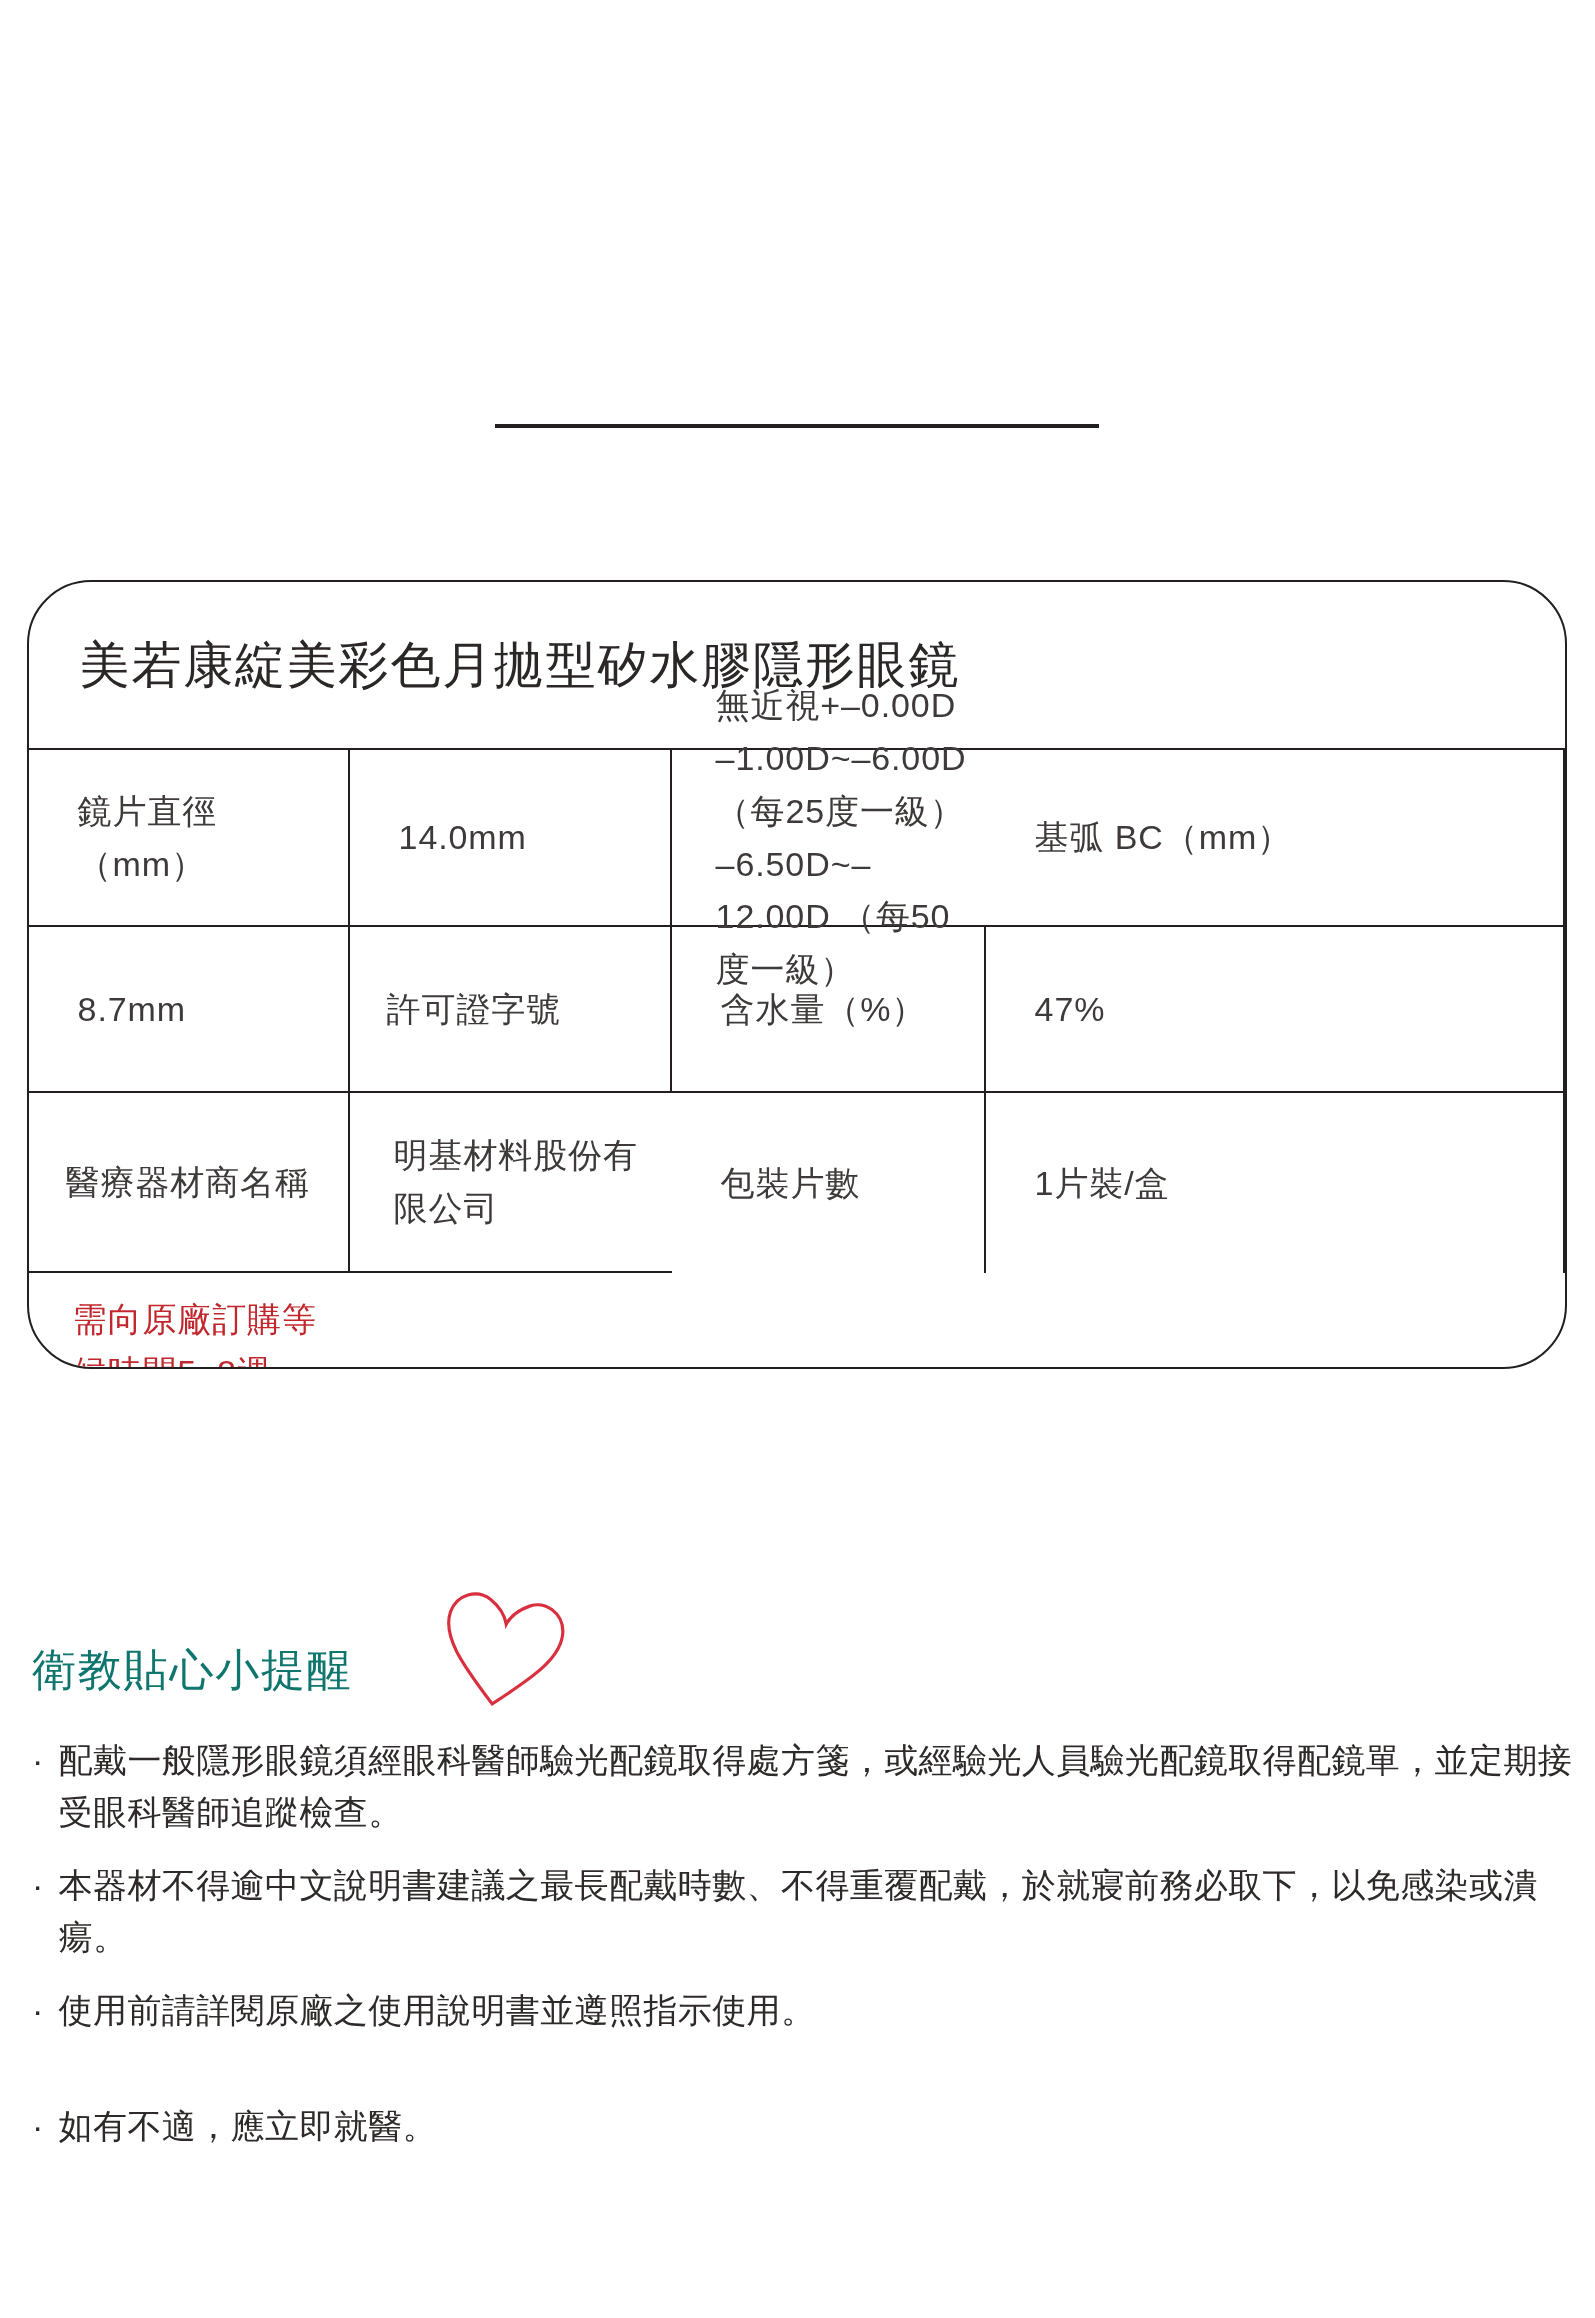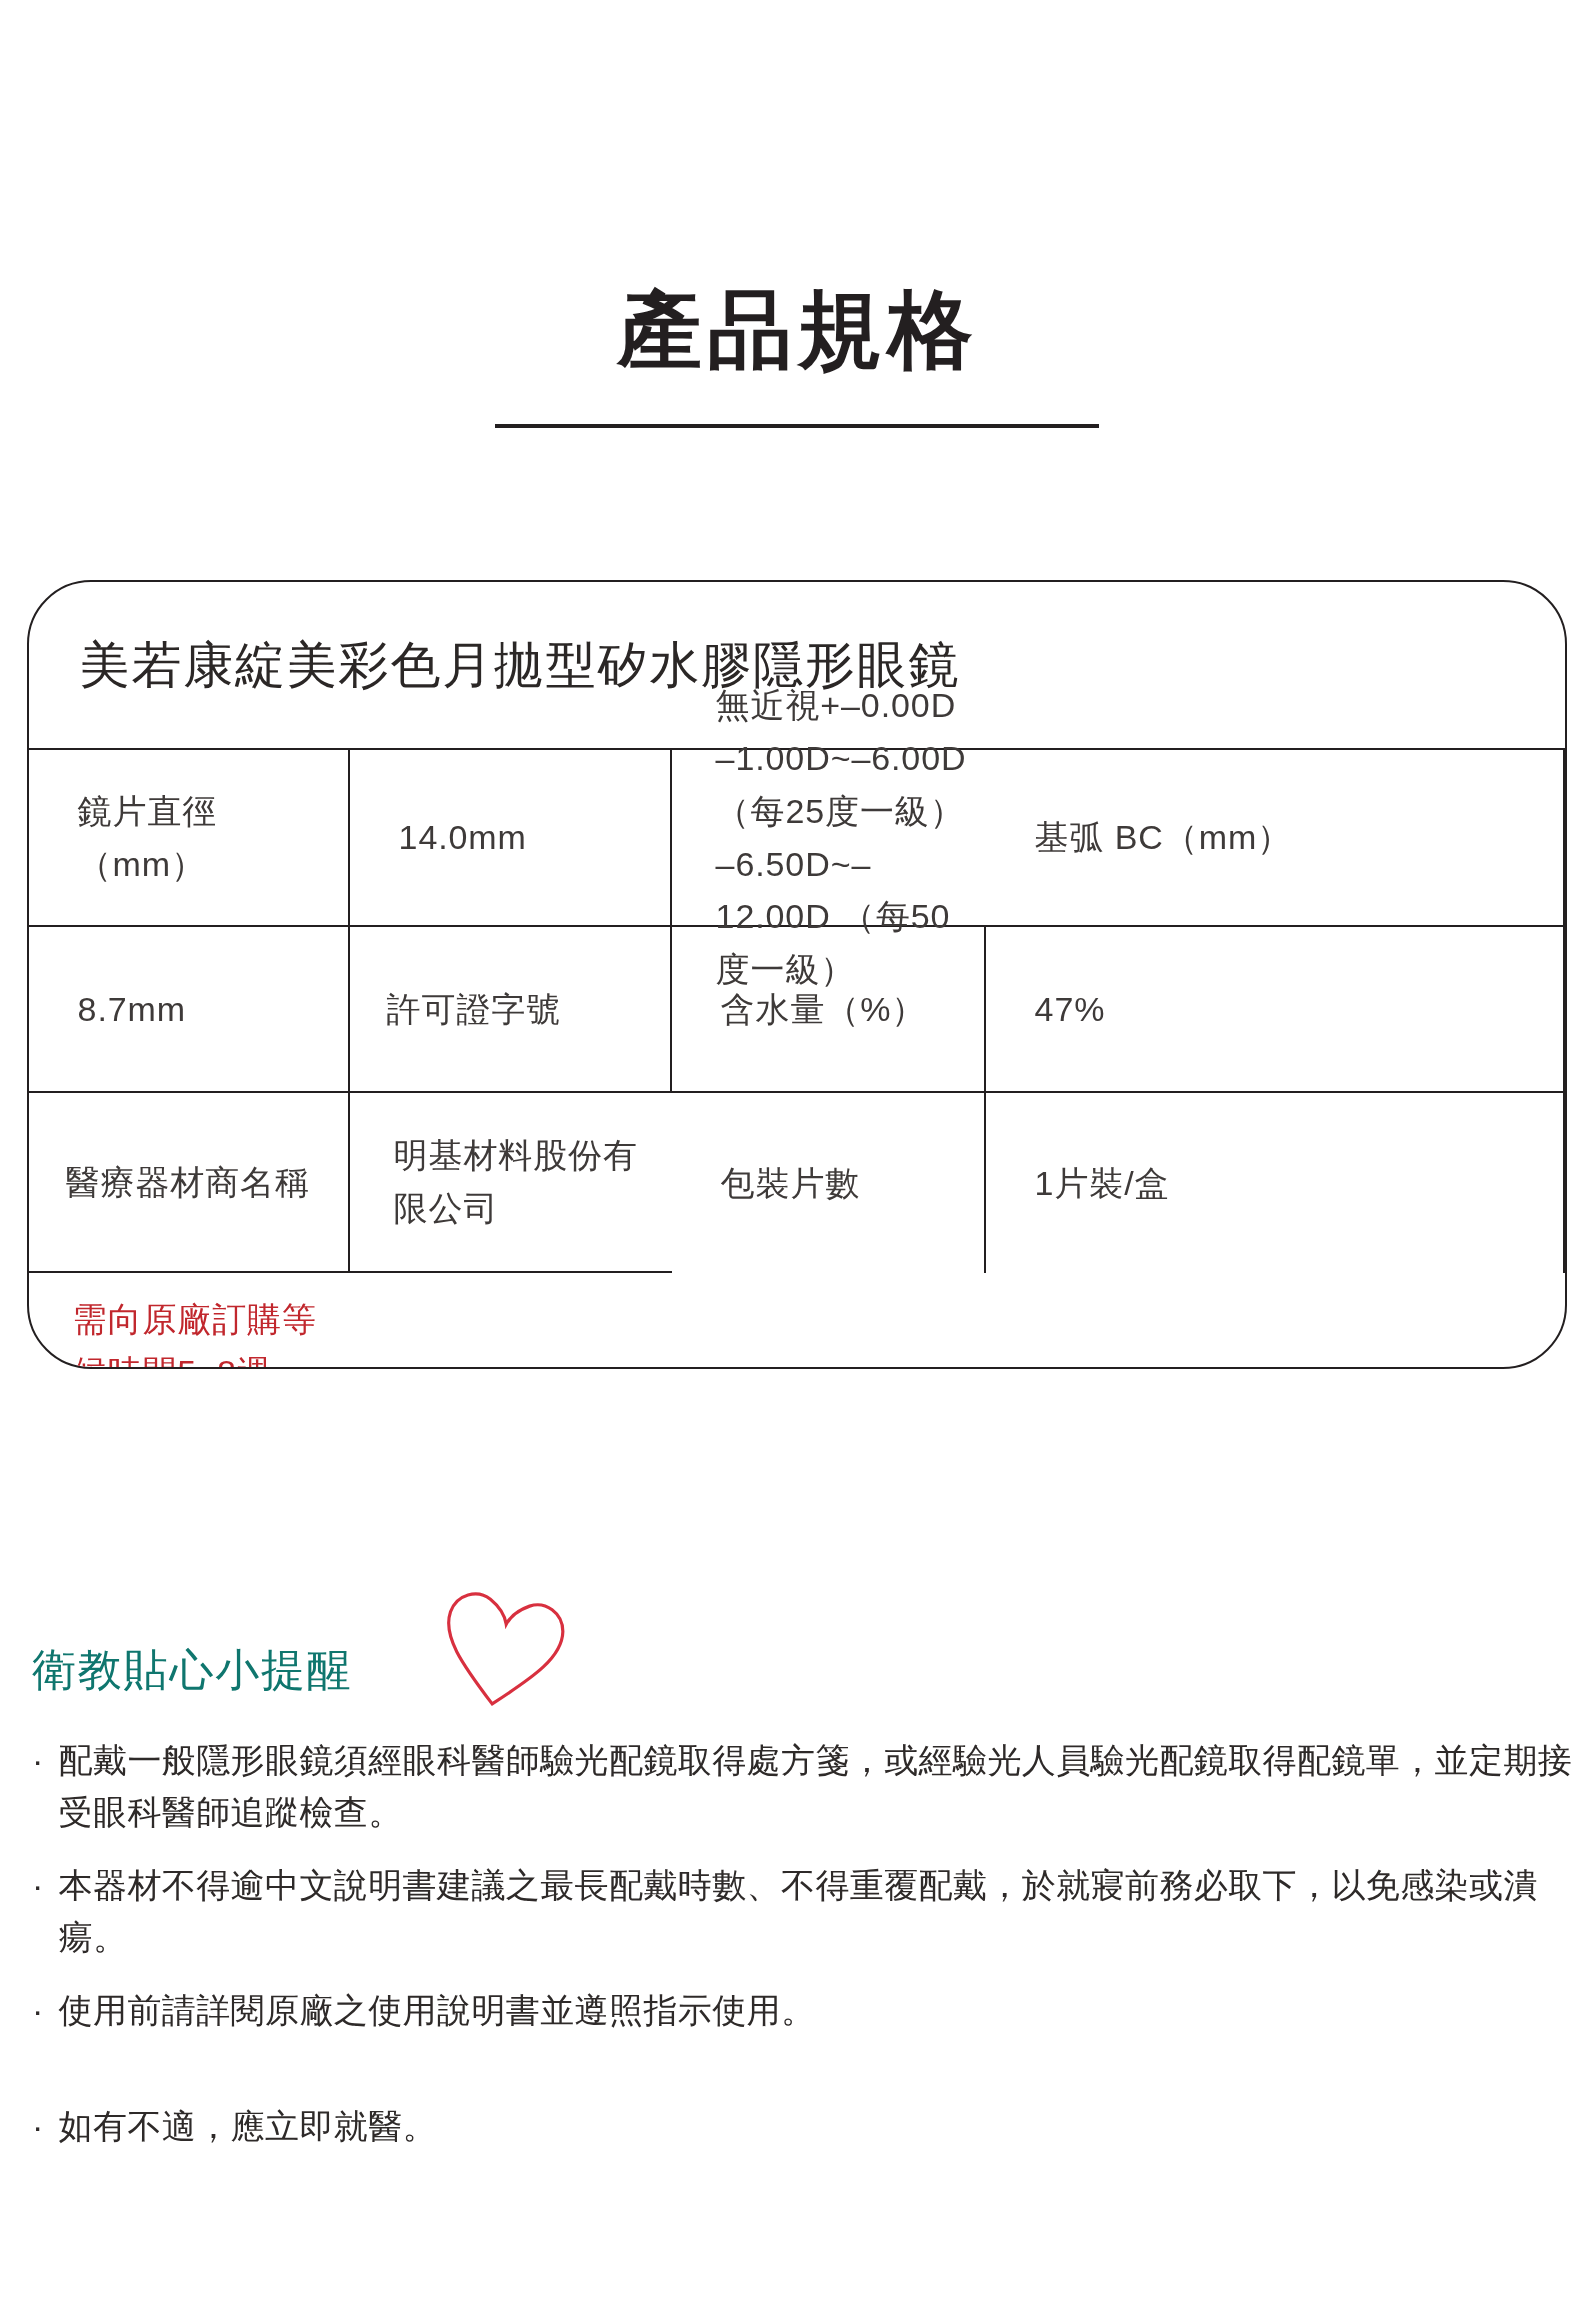--- a/index.html
+++ b/index.html
@@ -129,21 +129,20 @@
     width: 26.6px;
     color: #2e2a29;
   }
   .bullet-text { flex: 1; }
 </style>
 </head>
 <body>
 
 <div id="page">
 
-  <h1 class="page-title">產品規格</h1>
   <div class="title-underline"></div>
 
   <section class="spec-card">
     <div class="spec-card-header">美若康綻美彩色月拋型矽水膠隱形眼鏡</div>
     <div class="spec-grid">
 
       <div class="cell col1 row1">鏡片直徑（mm）</div>
       <div class="cell col2 row1">14.0mm</div>
       <div class="cell col4 row1">
         <span class="line">無近視+–0.00D</span>

